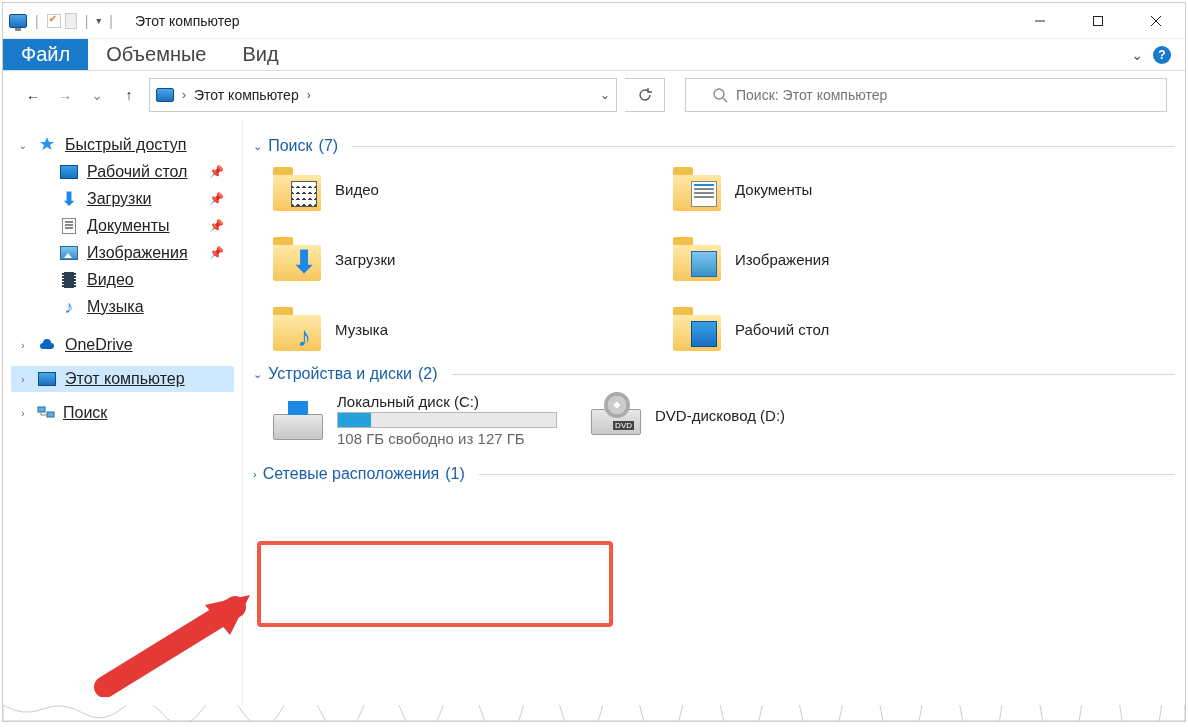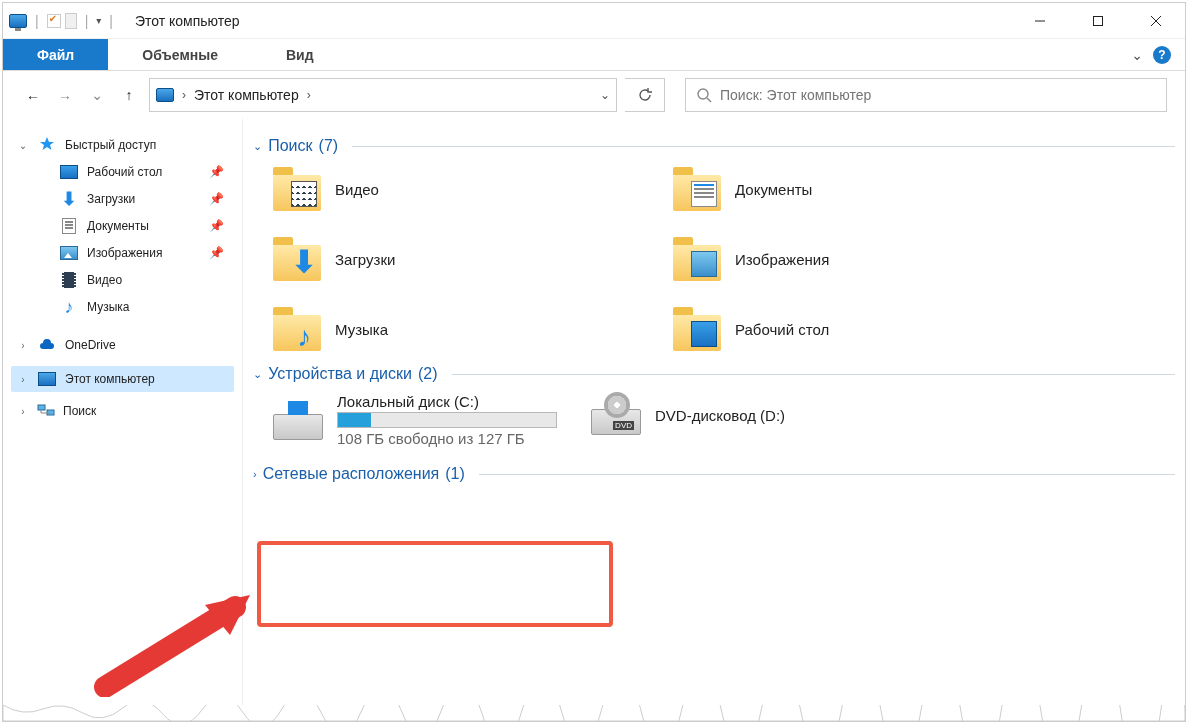--- a/index.html
+++ b/index.html
@@ -16,48 +16,48 @@
 .ti-check::after { content:"✔"; color:#e07a1a; font-size:10px; position:absolute; top:-2px; left:1px; }
 .ti-doc { width:12px; height:16px; background:#f0f0f0; border:1px solid #ccc; }
 .ti-caret { font-size:10px; color:#555; }
 .titlebar-title { padding-left: 12px; color:#222; font-size:14px; }
 .win-controls { margin-left:auto; display:flex; }
 .win-btn { width:58px; height:36px; display:flex; align-items:center; justify-content:center; }
 .win-btn svg { width:12px; height:12px; }
 
 
 .ribbon { height: 32px; display:flex; align-items:stretch; border-bottom:1px solid #ddd; }
-.ribbon-tab { padding: 6px 34px; font-size:14px; cursor:pointer; display:flex; align-items:center;font-weight:bold; }
+.ribbon-tab { padding: 6px 18px; font-size:20px; cursor:pointer; display:flex; align-items:center; }
 .ribbon-tab.file { background:#1979ca; color:#fff; }
 .ribbon-tab.plain { color:#444; }
 .ribbon-right { margin-left:auto; display:flex; align-items:center; gap:10px; padding-right:14px; }
 .help-icon { width:18px; height:18px; border-radius:50%; background:#1979ca; color:#fff; font-size:12px; font-weight:bold; display:flex; align-items:center; justify-content:center; }
 .chev { font-size:14px; color:#555; }
 
 
 .navrow { height:48px; display:flex; align-items:center; gap:8px; padding: 0 18px; }
 .nav-btn { width:24px; height:24px; display:flex; align-items:center; justify-content:center; color:#888; }
 .nav-btn.active { color:#222; }
 .address { flex:0 0 468px; height:34px; border:1px solid #ccc; display:flex; align-items:center; padding:0 6px; gap:8px; }
 .address .icon-monitor { width:18px; height:14px; background: linear-gradient(#4aa8e8,#1a6fc0); border:1px solid #0b4f8a; border-radius:2px; }
 .address .crumb { display:flex; align-items:center; gap:6px; color:#222; }
 .address .spacer { flex:1; }
 .address .addr-chev { color:#555; font-size:12px; }
 .refresh-box { width:40px; height:34px; border:1px solid #ccc; border-left:none; display:flex; align-items:center; justify-content:center; }
-.searchbox { flex:1; height:34px; border:1px solid #ccc; display:flex; align-items:center; padding:0 10px; gap:8px; margin-left:12px; }
+.searchbox { flex:1; height:34px; border:1px solid #ccc; display:flex; align-items:center; padding:0 26px; gap:8px; margin-left:12px; }
 .searchbox input { border:none; outline:none; font-size:14px; flex:1; color:#666; }
 
 
 .content { display:flex; height: calc(100% - 36px - 32px - 48px); }
 .sidebar { width:240px; padding:12px 8px; border-right:1px solid #eee; }
 .side-item { display:flex; align-items:center; gap:8px; padding:4px 6px; border-radius:2px; cursor:pointer; margin:1px 0; }
 .side-item.selected { background:#cde8ff; }
 .side-caret { width:12px; font-size:10px; color:#666; text-align:center; }
 .side-icon { width:20px; height:18px; display:flex; align-items:center; justify-content:center; }
-.side-label { font-size:12px; color:#222; }
+.side-label { font-size:16px; color:#222;text-decoration:underline; }
 .side-sub { margin-left:22px; }
 .pin { color:#888; font-size:12px; margin-left:auto; padding-right:4px; }
 
 
 .ic-star svg, .ic-monitor2 svg, .ic-cloud svg, .ic-net svg { width:18px; height:18px; }
 .ic-desktop { width:18px; height:14px; background: linear-gradient(#3aa0e8,#1970c2); border:1px solid #0b4f8a; }
 .ic-down { color:#1e88e5; font-size:18px; font-weight:bold; }
 .ic-doc { width:14px; height:16px; background:#fff; border:1px solid #888; position:relative; }
 .ic-doc::after { content:""; position:absolute; top:2px; left:2px; right:2px; height:2px; background:#888; box-shadow:0 3px 0 #888, 0 6px 0 #888; }
 .ic-img { width:18px; height:14px; background: linear-gradient(#7ec8f0,#3a90cc); border:1px solid #2a6a99; position:relative; }

